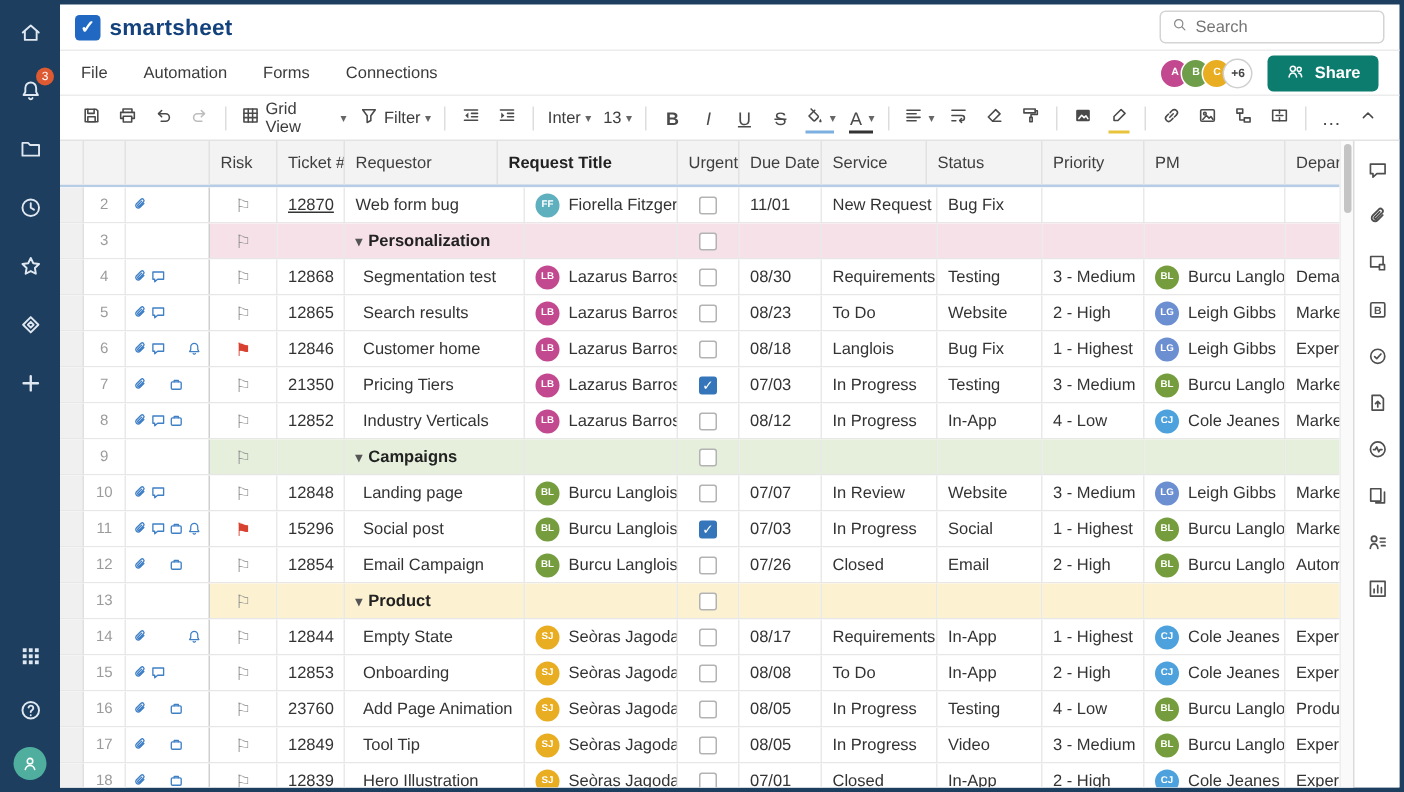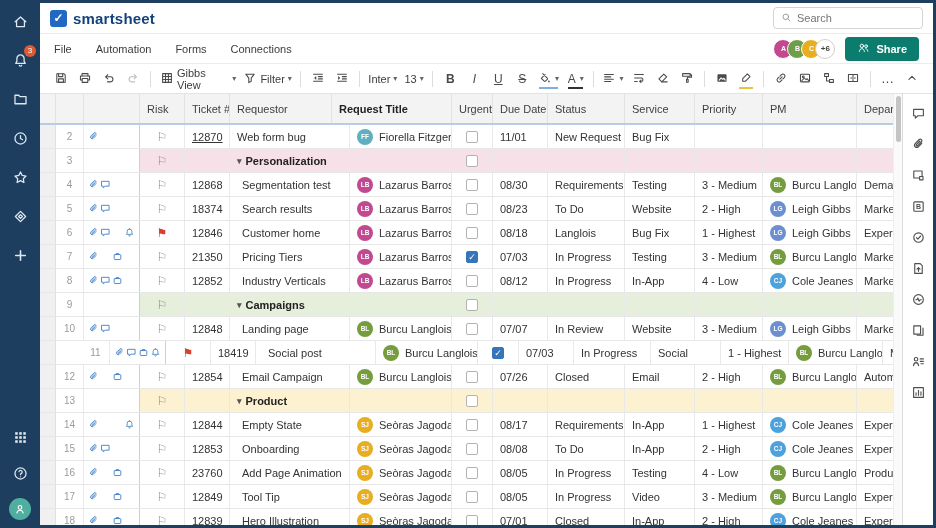--- a/index.html
+++ b/index.html
@@ -250,21 +250,21 @@
               <path d="M11.6 6.6H6.4a2.9 2.9 0 0 0 0 5.8h3.4"></path>
               <path d="M9.4 4.2 11.8 6.6 9.4 9"></path>
             </svg></span>
         </div>
       <div class="tb-sep"></div>
       <div class="tb-btn">
         <span><svg viewBox="0 0 16 16" fill="none" stroke="currentColor" stroke-width="1.2" stroke-linecap="round" stroke-linejoin="round">
               <rect x="3" y="3" width="10" height="10"></rect>
               <path d="M3 6.3h10M3 9.6h10M6.3 3v10M9.6 3v10"></path>
             </svg></span>
-        <span class="tb-label">Gibbs View</span>
+        <span class="tb-label">Grid View</span>
         <span class="tb-caret">▾</span>
       </div>
       <div class="tb-btn">
         <span><svg viewBox="0 0 16 16" fill="none" stroke="currentColor" stroke-width="1.2" stroke-linecap="round" stroke-linejoin="round">
               <path d="M3.2 3.6h9.6L9.4 8.2v3.6l-2.8 1.5V8.2z"></path>
             </svg></span>
         <span class="tb-label">Filter</span>
         <span class="tb-caret">▾</span>
       </div>
       <div class="tb-sep"></div>
@@ -388,22 +388,22 @@
         <div class="grid-header" id="grid-header">
             <div class="gh-cell blank" style="width: 16px;"></div>
             <div class="gh-cell blank" style="width: 28px;"></div>
             <div class="gh-cell blank" style="width: 56px;"></div>
             <div class="gh-cell" style="width: 45px;">Risk</div>
             <div class="gh-cell" style="width: 45px;">Ticket #</div>
             <div class="gh-cell" style="width: 102px;">Requestor</div>
             <div class="gh-cell bold" style="width: 120px;">Request Title</div>
             <div class="gh-cell" style="width: 41px;">Urgent</div>
             <div class="gh-cell" style="width: 55px;">Due Date</div>
+            <div class="gh-cell" style="width: 70px;">Service</div>
             <div class="gh-cell" style="width: 77px;">Status</div>
-            <div class="gh-cell" style="width: 70px;">Service</div>
             <div class="gh-cell" style="width: 68px;">Priority</div>
             <div class="gh-cell" style="width: 94px;">PM</div>
             <div class="gh-cell" style="width: 56px;">Depar</div>
           </div>
         <div class="grid-body" id="grid-body">
             <div class="grow">
               <div class="gcell gutter" style="width: 16px;"></div>
               <div class="gcell num" style="width: 28px;">2</div>
               <div class="gcell ind" style="width: 56px;">
                 <span class="slot">
@@ -516,21 +516,21 @@
                   <svg viewBox="0 0 16 16" fill="none" stroke="currentColor" stroke-width="1.2" stroke-linecap="round" stroke-linejoin="round">
                     <path d="M2.8 3.4h10.4v7H7.4L4.6 12.8v-2.4H2.8z" stroke-width="1.3"></path>
                   </svg>
                 </span>
                 <span class="slot"></span>
                 <span class="slot"></span>
               </div>
               <div class="gcell center" style="width: 45px;">
                 <span class="flag outline">⚐</span>
               </div>
-              <div class="gcell" style="width: 45px;">18374</div>
+              <div class="gcell" style="width: 45px;">12865</div>
               <div class="gcell indent" style="width: 120px;">Search results</div>
               <div class="gcell" style="width: 102px;">
                 <span class="avatar" style="background: rgb(194, 73, 143);">LB</span>
                 <span>Lazarus Barros</span>
               </div>
               <div class="gcell center" style="width: 41px;">
                 <span class="checkbox"></span>
               </div>
               <div class="gcell" style="width: 55px;">08/23</div>
               <div class="gcell" style="width: 77px;">To Do</div>
@@ -734,21 +734,21 @@
               <div class="gcell" style="width: 70px;">Website</div>
               <div class="gcell" style="width: 68px;">3 - Medium</div>
               <div class="gcell" style="width: 94px;">
                 <span class="avatar" style="background: rgb(108, 143, 209);">LG</span>
                 <span>Leigh Gibbs</span>
               </div>
               <div class="gcell" style="width: 56px;">Marke</div>
             </div>
             <div class="grow">
               <div class="gcell gutter" style="width: 16px;"></div>
-              <div class="gcell num" style="width: 28px; margin-left: 26px;">11</div>
+              <div class="gcell num" style="width: 28px;">11</div>
               <div class="gcell ind" style="width: 56px;">
                 <span class="slot">
                   <svg viewBox="0 0 16 16" fill="none" stroke="currentColor" stroke-width="1.2" stroke-linecap="round" stroke-linejoin="round">
                     <path d="M11.5 6.8 7.8 10.5a2.4 2.4 0 0 1-3.4-3.4l4.4-4.4a1.7 1.7 0 0 1 2.4 2.4L6.9 9.4a.85.85 0 0 1-1.2-1.2l3.7-3.7" stroke-width="1.3"></path>
                   </svg>
                 </span>
                 <span class="slot">
                   <svg viewBox="0 0 16 16" fill="none" stroke="currentColor" stroke-width="1.2" stroke-linecap="round" stroke-linejoin="round">
                     <path d="M2.8 3.4h10.4v7H7.4L4.6 12.8v-2.4H2.8z" stroke-width="1.3"></path>
                   </svg>
@@ -762,21 +762,21 @@
                 <span class="slot">
                   <svg viewBox="0 0 16 16" fill="none" stroke="currentColor" stroke-width="1.2" stroke-linecap="round" stroke-linejoin="round">
                     <path d="M8 2.8a3.4 3.4 0 0 1 3.4 3.4v2.6l1.1 1.9H3.5l1.1-1.9V6.2A3.4 3.4 0 0 1 8 2.8z"></path>
                     <path d="M6.9 12.6a1.2 1.2 0 0 0 2.2 0"></path>
                   </svg>
                 </span>
               </div>
               <div class="gcell center" style="width: 45px;">
                 <span class="flag red">⚑</span>
               </div>
-              <div class="gcell" style="width: 45px;">18419</div>
+              <div class="gcell" style="width: 45px;">15296</div>
               <div class="gcell indent" style="width: 120px;">Social post</div>
               <div class="gcell" style="width: 102px;">
                 <span class="avatar" style="background: rgb(117, 157, 62);">BL</span>
                 <span>Burcu Langlois</span>
               </div>
               <div class="gcell center" style="width: 41px;">
                 <span class="checkbox checked">✓</span>
               </div>
               <div class="gcell" style="width: 55px;">07/03</div>
               <div class="gcell" style="width: 77px;">In Progress</div>

